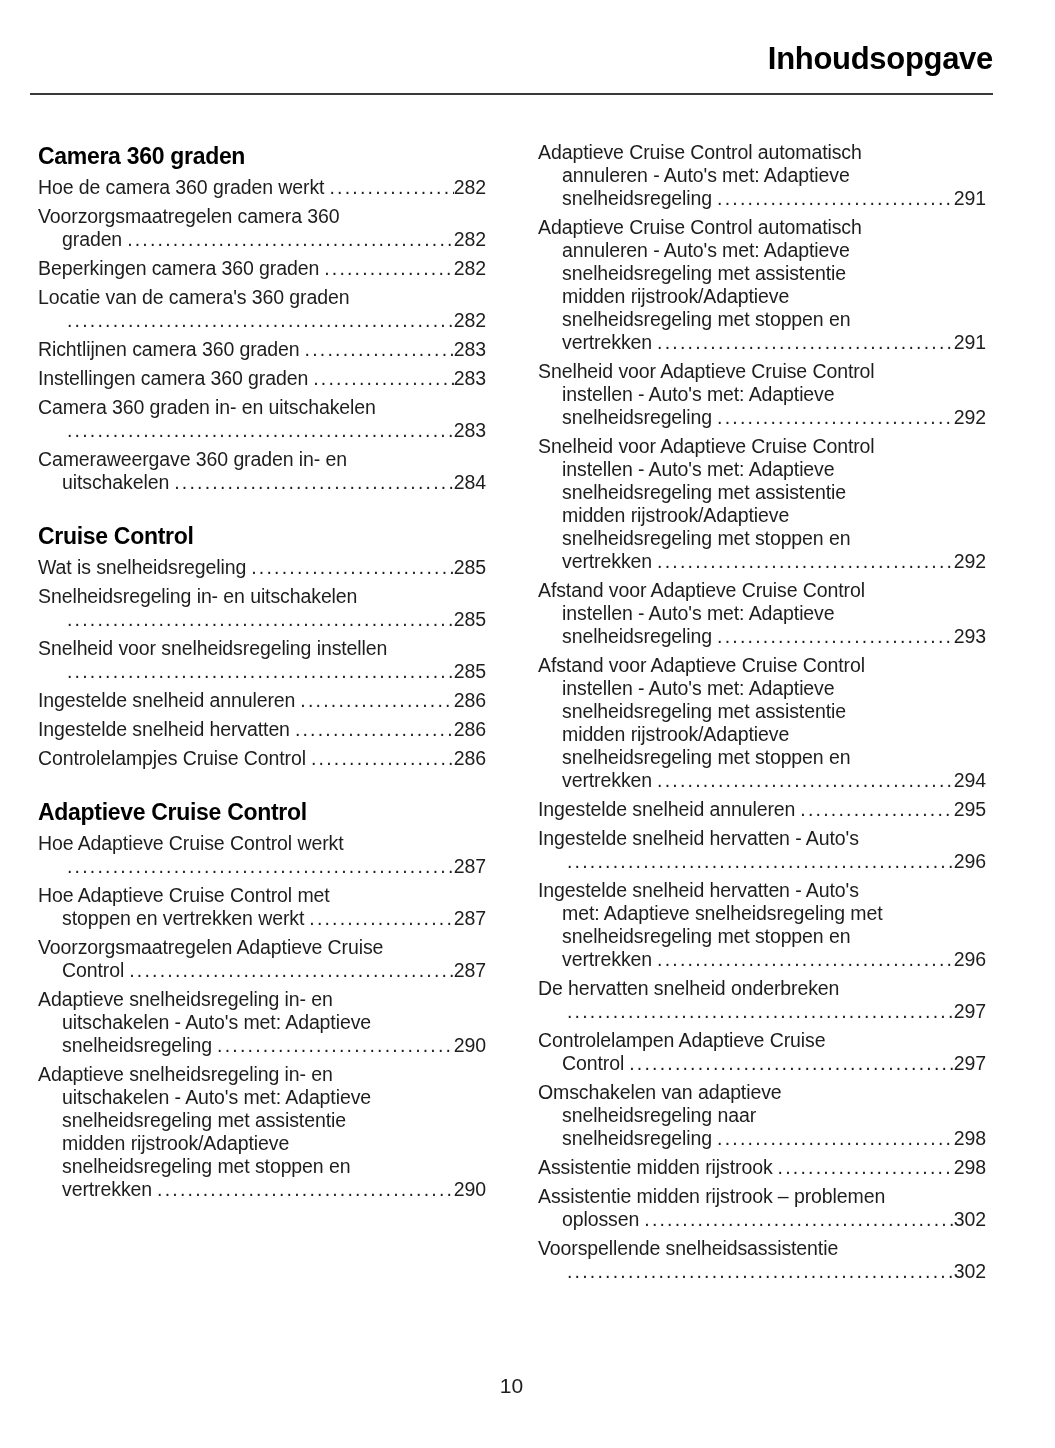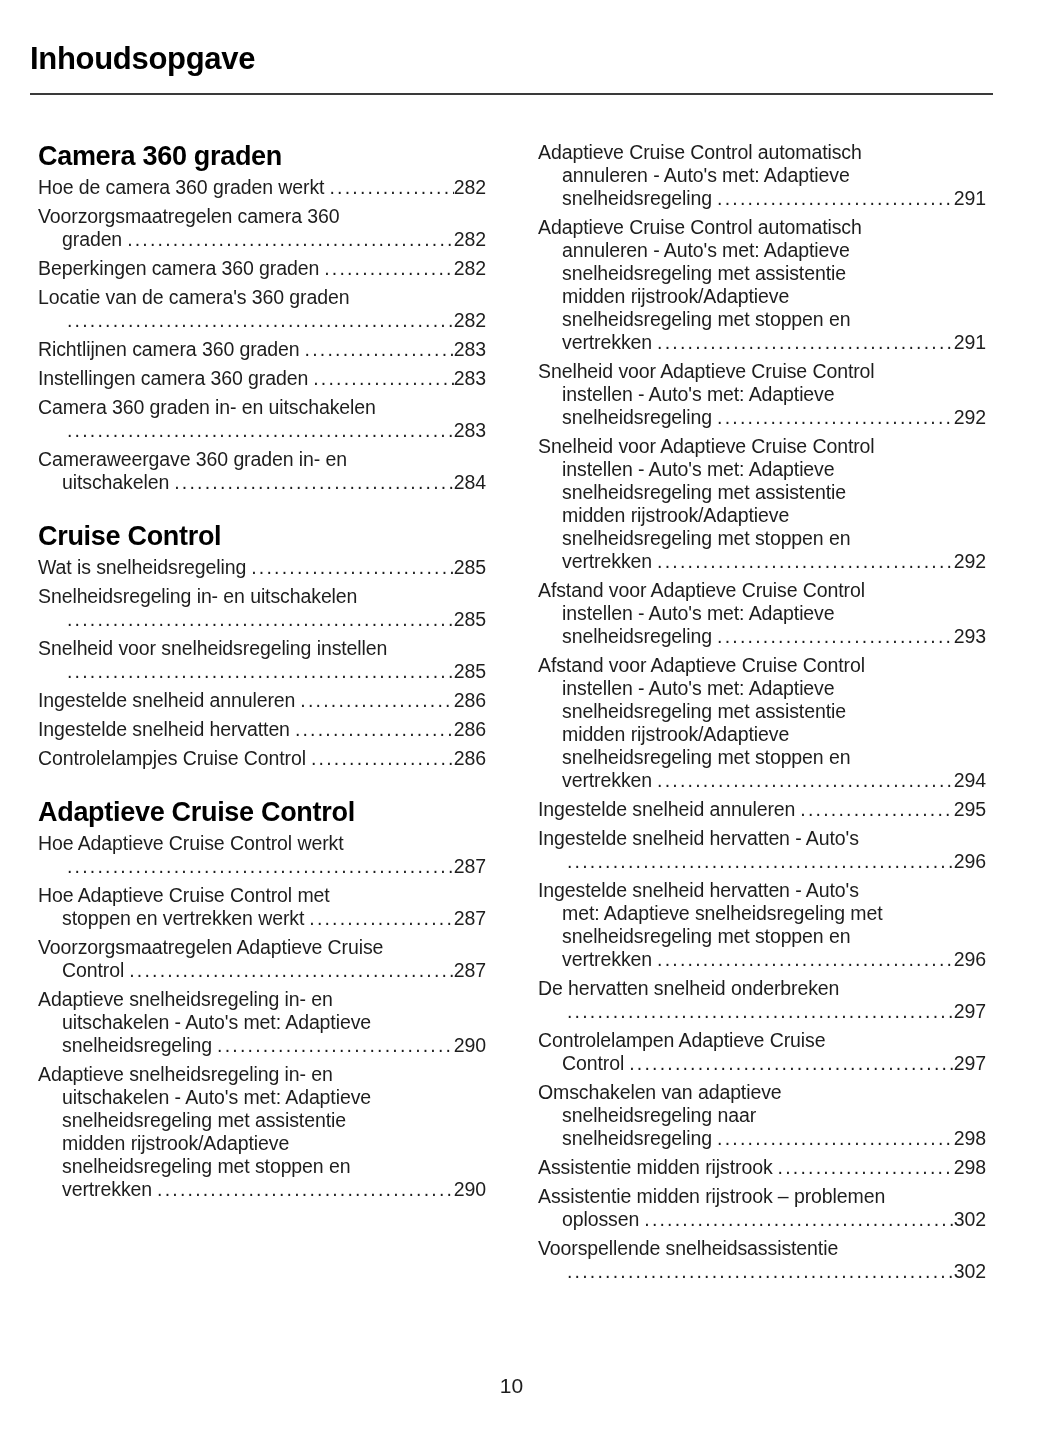--- a/index.html
+++ b/index.html
@@ -6,34 +6,34 @@
   body {
     width: 1055px; height: 1448px;
     background: #ffffff;
     font-family: "Liberation Sans", "DejaVu Sans", sans-serif;
     color: #1d1d1d;
     position: relative;
     overflow: hidden;
   }
   .page { position: relative; width: 1055px; height: 1448px; }
 
-  header.page-header { margin: 0 0 0 30px; width: 963px; padding-top: 42px; text-align: left; }
+  header.page-header { margin: 0 0 0 30px; width: 963px; padding-top: 42px; text-align: right; }
   h1.doc-title {
     margin: 0; font-size: 31px; font-weight: 700; color: #000;
     letter-spacing: -0.3px; line-height: 34px;
   }
   hr.rule { border: none; border-top: 2px solid #3a3a3a; margin: 17px 0 0 0; height: 0; }
 
   .toc { display: flex; gap: 52px; margin: 46px 0 0 38px; }
   .col { width: 448px; flex: 0 0 448px; }
 
   .toc-section { margin-top: 0; }
   .toc-section + .toc-section { margin-top: 27px; }
   h2.heading {
-    margin: 0 0 5px 0; font-size: 27px; line-height: 30px;
+    margin: 0 0 5px 0; font-size: 23px; line-height: 30px;
     font-weight: 700; color: #000; letter-spacing: -0.3px;
   }
   .entry { margin: 0 0 6px 0; }
   .line {
     font-size: 19.5px; line-height: 23px; letter-spacing: -0.1px;
     white-space: nowrap; overflow: hidden;
   }
   .line.cont { padding-left: 24px; }
   .line.last { display: flex; align-items: baseline; }
   .txt { flex: 0 0 auto; white-space: nowrap; }

